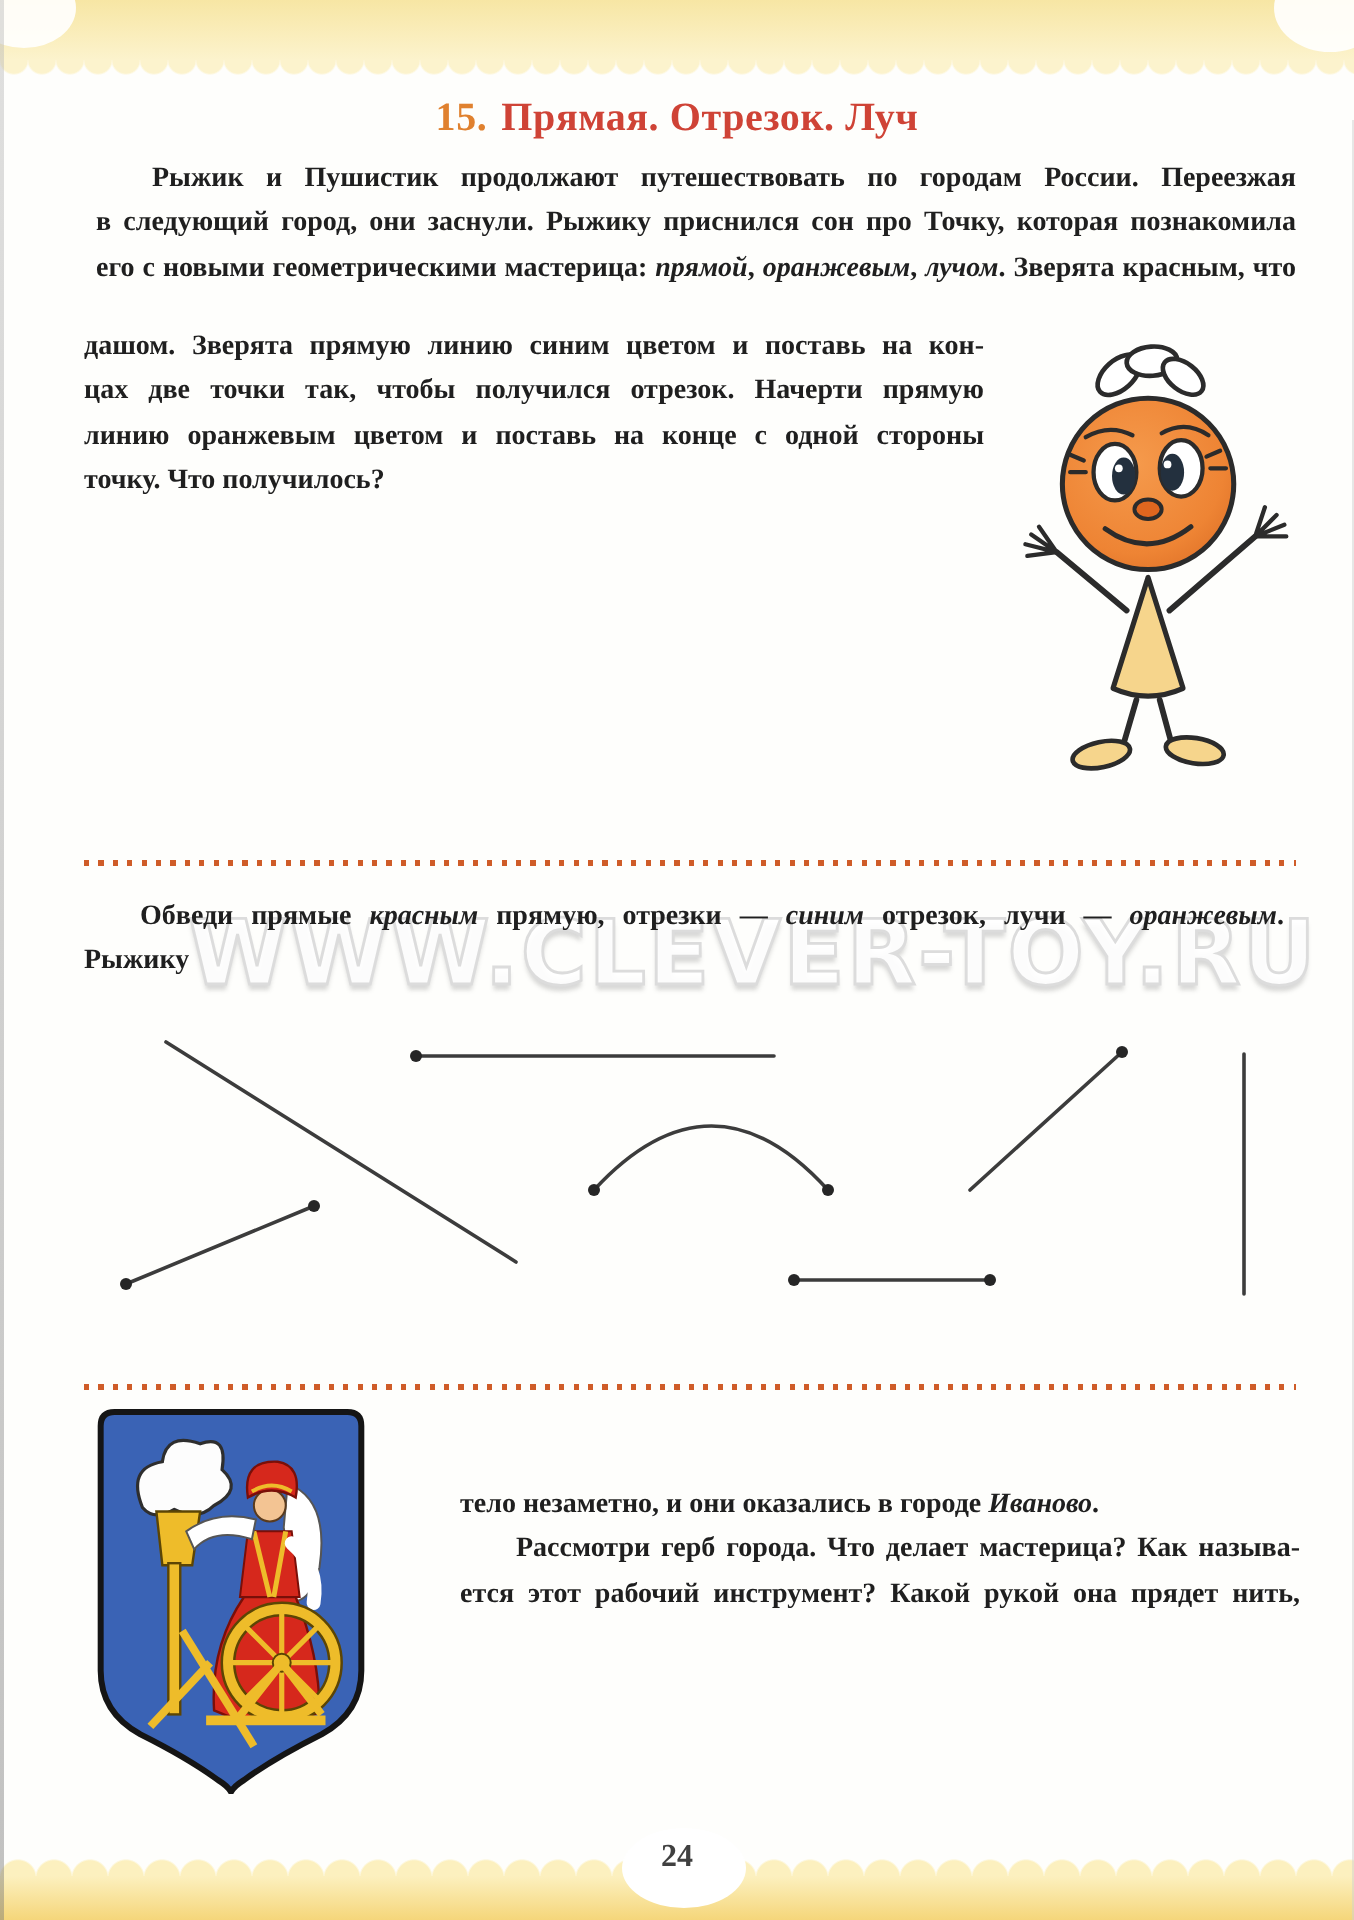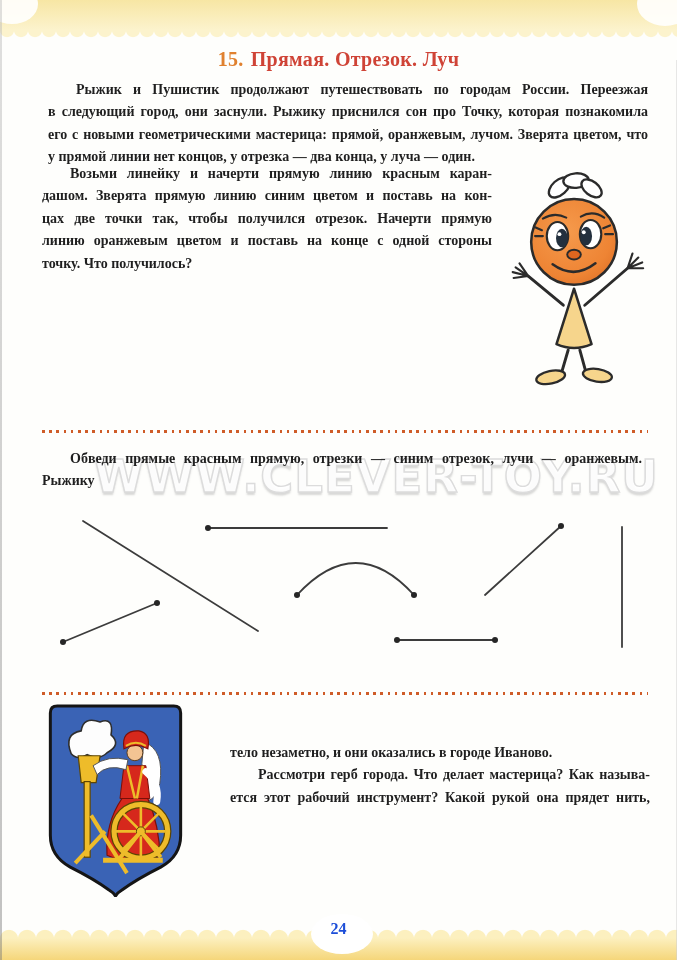--- a/index.html
+++ b/index.html
@@ -16,33 +16,33 @@
   .corner-tr{position:absolute;top:-18px;right:-16px;width:56px;height:44px;background:#fff;
             border-radius:50%;opacity:.9;z-index:5;}
   .band-bottom{position:absolute;bottom:0;left:0;right:0;height:22px;z-index:4;
             background:linear-gradient(180deg,#fcf0bf 0%,#f5d67a 100%);}
   .band-bottom::before{content:"";position:absolute;bottom:22px;left:0;right:0;height:12px;
             background-image:radial-gradient(circle at 9px 13px,#fcf0bf 8.6px,rgba(255,255,255,0) 9.6px);
             background-size:18px 12px;background-repeat:repeat-x;}
   .pagenum-notch{position:absolute;left:311px;bottom:6px;width:62px;height:40px;background:#fff;
             border-radius:50%;z-index:5;}
   .pagenum{position:absolute;left:0;right:0;bottom:22px;text-align:center;z-index:6;
-            font-weight:bold;font-size:16px;color:#1d4ed8;}
+            font-weight:bold;font-size:16px;color:#404040;}
   
   .title{position:absolute;top:48px;left:0;right:0;text-align:center;font-weight:bold;
          font-size:20px;letter-spacing:.3px;z-index:3;}
   .title .num{color:var(--title-number,#e0812f);}
   .title .txt{color:var(--title-text,#cf4336);margin-left:7px;}
   
   #text-layer{position:absolute;inset:0;z-index:3;}
   .para{position:absolute;font-size:14px;font-weight:bold;color:var(--text,#1f1f1f);}
   .line{line-height:22.4px;white-space:normal;}
   .line.just{text-align:justify;text-align-last:justify;}
   .line.ind{text-indent:28px;}
-  .it{}
+  .it{font-style:italic;}
   
   .divider{position:absolute;left:42px;width:606px;height:3px;z-index:3;
            background-image:repeating-linear-gradient(90deg,var(--divider,#cf5c28) 0 2.6px,rgba(0,0,0,0) 2.6px 7.2px);}
   
   .watermark{position:absolute;left:94px;top:450px;z-index:1;white-space:nowrap;
         font-family:"DejaVu Sans","Liberation Sans",sans-serif;font-weight:bold;font-size:45px;
         letter-spacing:1px;color:rgba(255,255,255,0.92);-webkit-text-stroke:1.4px #dcdcdc;
         text-shadow:0 3px 2px rgba(130,130,130,0.30);}
   
   #figures-svg{position:absolute;left:0;top:0;z-index:2;}
@@ -65,25 +65,23 @@
   <div class="title">
     <span class="num">15.</span><span class="txt">Прямая. Отрезок. Луч</span>
   </div>
 
   <div class="watermark">WWW.CLEVER-TOY.RU</div>
 
   <div id="text-layer">
       <div class="para" style="left: 48px; top: 79px; width: 600px;">
         <div class="line just ind"><span>Рыжик и Пушистик продолжают путешествовать по городам России. Переезжая</span></div>
         <div class="line just"><span>в следующий город, они заснули. Рыжику приснился сон про Точку, которая познакомила</span></div>
-        <div class="line just"><span>его с новыми геометрическими мастерица: </span><span class="it">прямой</span><span>, </span><span class="it">оранжевым</span><span>, </span><span class="it">лучом</span><span>. Зверята цветом, что</span></div>
-        <div class="line"><span>у прямой линии нет концов, у отрезка — два конца, у луча — один.</span></div>
+        <div class="line just"><span>его с новыми геометрическими мастерица: </span><span class="it">прямой</span><span>, </span><span class="it">оранжевым</span><span>, </span><span class="it">лучом</span><span>. Зверята красным, что</span></div>
       </div>
       <div class="para" style="left: 42px; top: 163px; width: 450px;">
-        <div class="line just ind"><span>Возьми линейку и начерти прямую линию красным каран-</span></div>
         <div class="line just"><span>дашом. Зверята прямую линию синим цветом и поставь на кон-</span></div>
         <div class="line just"><span>цах две точки так, чтобы получился отрезок. Начерти прямую</span></div>
         <div class="line just"><span>линию оранжевым цветом и поставь на конце с одной стороны</span></div>
         <div class="line"><span>точку. Что получилось?</span></div>
       </div>
       <div class="para" style="left: 42px; top: 448px; width: 600px;">
         <div class="line just ind"><span>Обведи прямые </span><span class="it">красным</span><span> прямую, отрезки — </span><span class="it">синим</span><span> отрезок, лучи — </span><span class="it">оранжевым</span><span>. Рыжику</span></div>
       </div>
       <div class="para" style="left: 230px; top: 742px; width: 420px;">
         <div class="line"><span>тело незаметно, и они оказались в городе </span><span class="it">Иваново</span><span>.</span></div>

